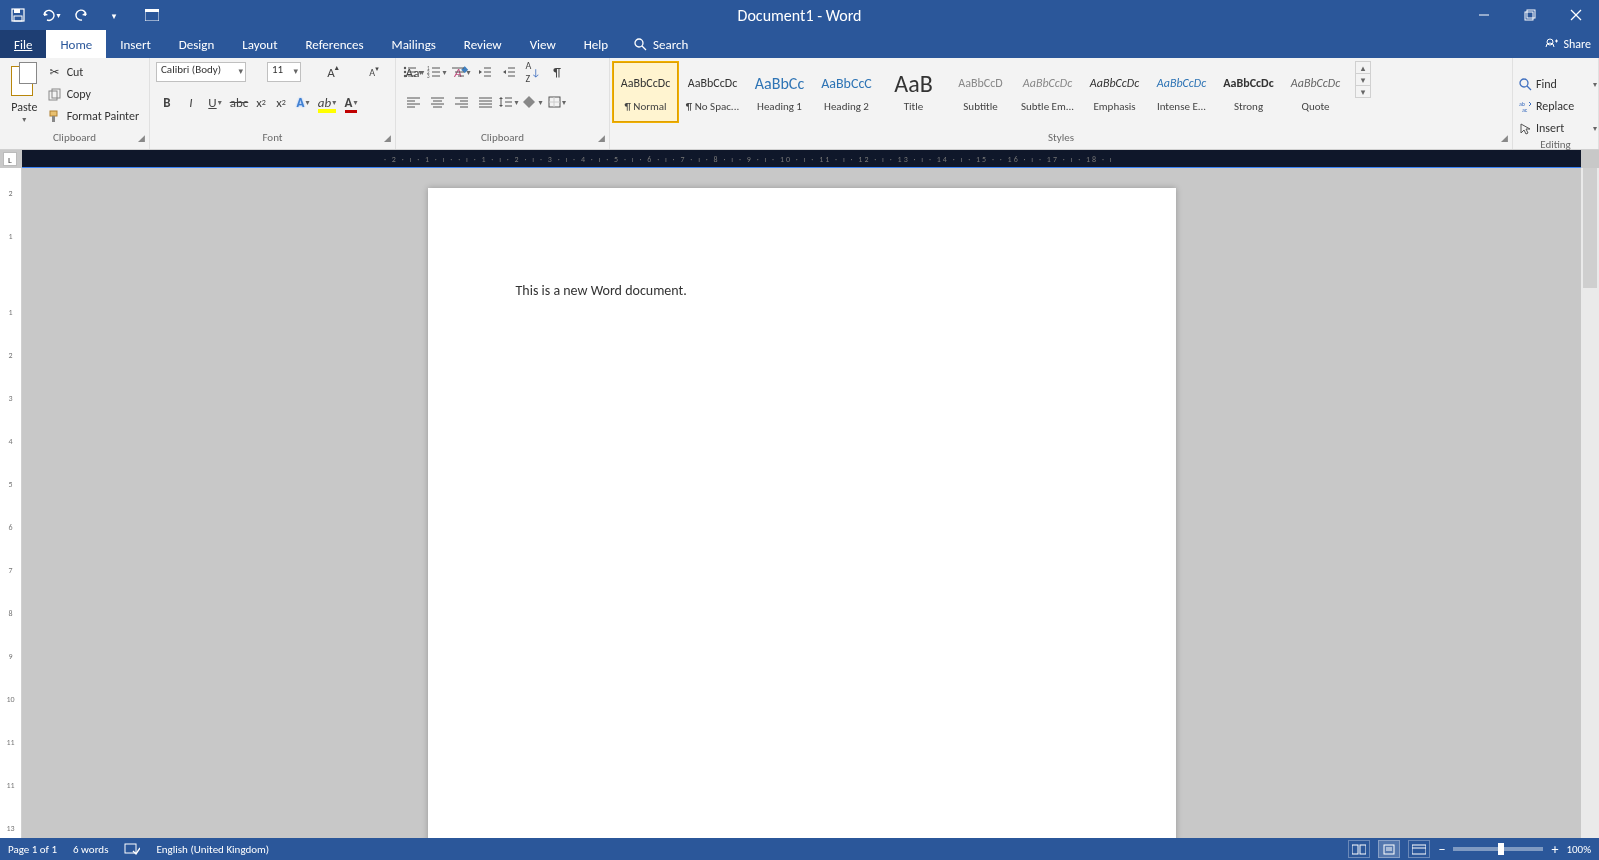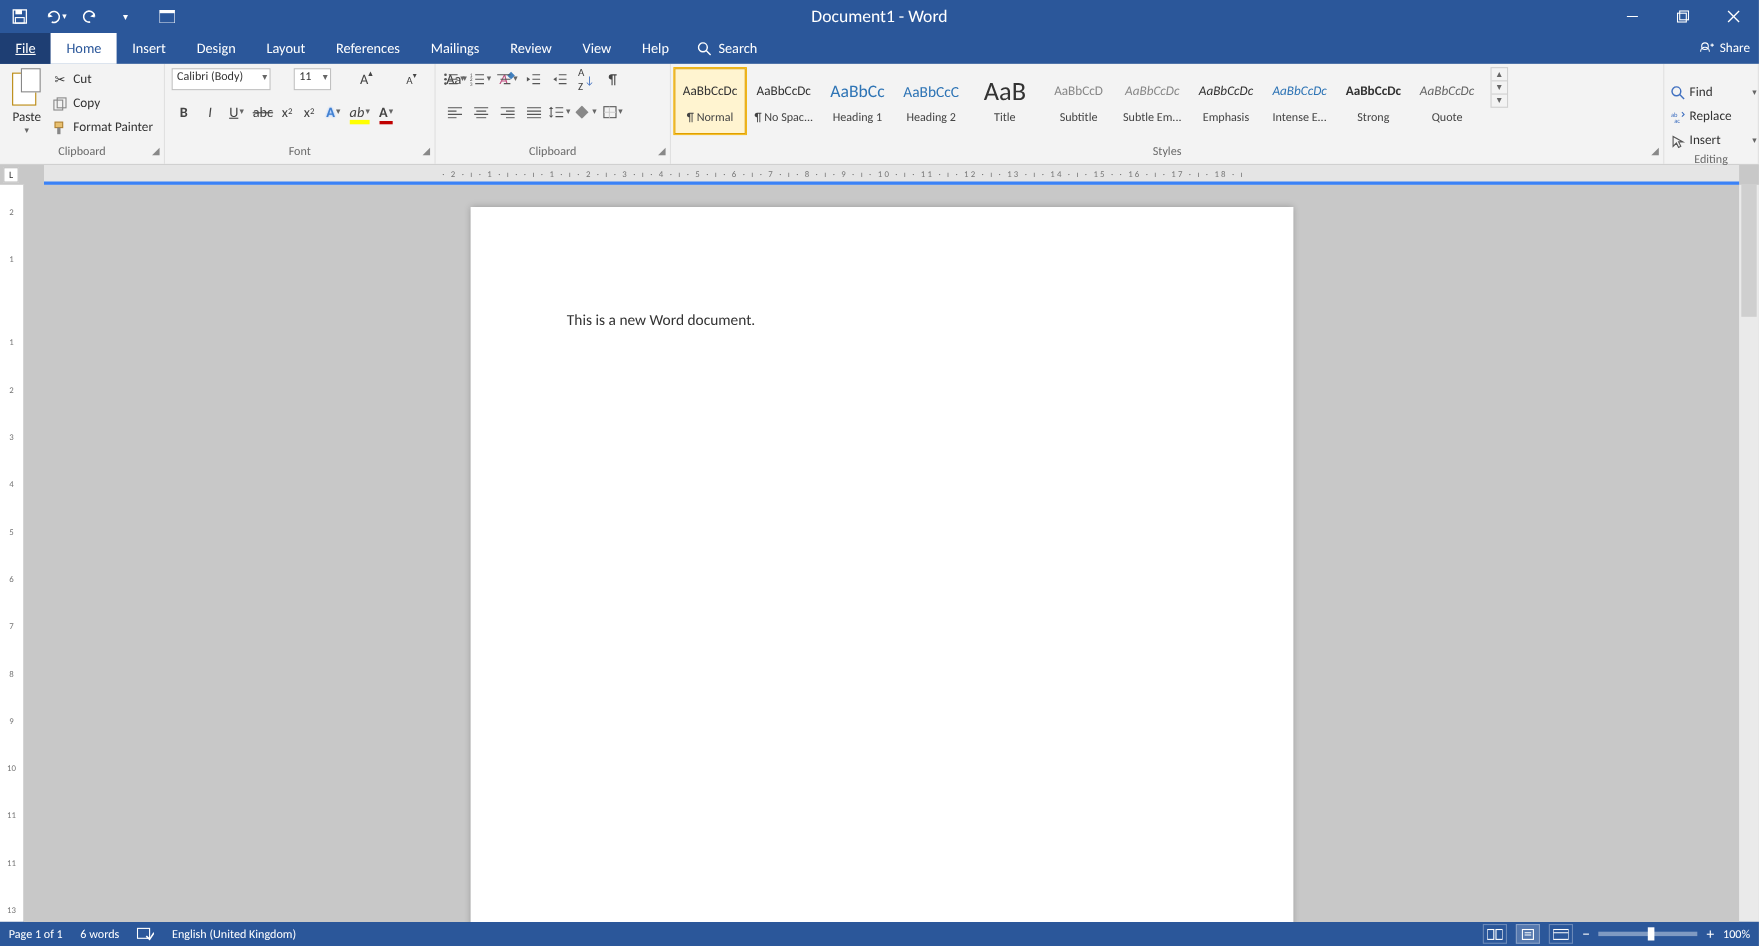--- a/index.html
+++ b/index.html
@@ -64,21 +64,21 @@
 .gallery-scroll { width:16px; display:flex; flex-direction:column; border:1px solid #d0d0d0; margin-left:2px; }
 .gallery-scroll div { flex:1; display:flex; align-items:center; justify-content:center; font-size:9px; color:#666; border-bottom:1px solid #d0d0d0; }
 .gallery-scroll div:last-child { border-bottom:none; }
 
 
 .editing-g .group-body { flex-direction:column; align-items:flex-start; gap:2px; padding-top:16px; }
 .editing-g .erow { display:flex; align-items:center; gap:4px; font-size:12px; height:20px; width:78px; }
 
 
 .workspace { position:absolute; top:150px; left:0; right:0; bottom:22px; background:#c8c8c8; }
-.h-ruler { position:absolute; top:0; left:40px; right:18px; height:18px; background:#e5e5e5; border-bottom:3px solid #3b82f6; font-size:9px; color:#777; overflow:hidden; }
+.h-ruler { position:absolute; top:0; left:22px; right:18px; height:18px; background:#0f172a; border-bottom:1px solid #3b82f6; font-size:9px; color:#777; overflow:hidden; }
 .h-ruler-inner { position:absolute; left:362px; top:0; height:18px; display:flex; align-items:center; letter-spacing:2px; white-space:nowrap; font-size:8px; }
 .v-ruler { position:absolute; top:18px; left:0; width:22px; bottom:0; background:#fff; border-right:1px solid #d0d0d0; display:flex; flex-direction:column; align-items:center; padding-top:20px; font-size:8px; color:#777; gap:33px; }
 .tabstop { position:absolute; left:3px; top:2px; width:14px; height:14px; border:1px solid #bbb; background:#fff; display:flex; align-items:center; justify-content:center; font-size:9px; }
 .canvas { position:absolute; top:18px; left:22px; right:18px; bottom:0; overflow:auto; background:#c8c8c8; }
 .page { width:748px; min-height:1000px; background:#fff; margin:20px auto 40px auto; box-shadow:0 0 6px rgba(0,0,0,.25); padding:94px 88px; font-family:Calibri,sans-serif; font-size:14px; color:#333; position:relative; }
 .vscroll { position:absolute; top:18px; right:0; width:18px; bottom:0; background:#eaeaea; }
 .vscroll .thumb { position:absolute; top:0; left:2px; right:2px; height:120px; background:#cfcfcf; }
 
 
 .statusbar { position:absolute; bottom:0; left:0; right:0; height:22px; background:#2b579a; color:#fff; display:flex; align-items:center; font-size:11px; padding:0 8px; gap:16px;margin-top:47px; }

